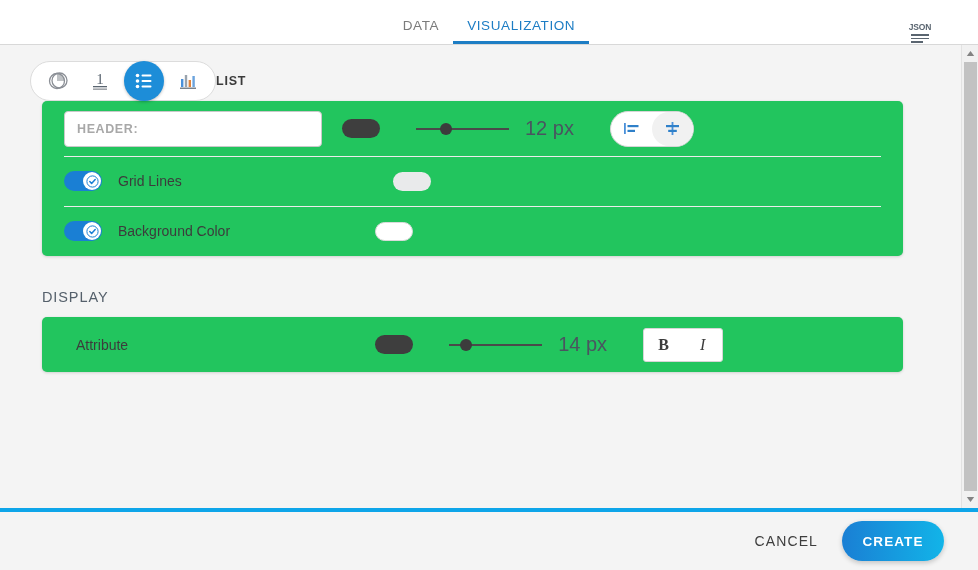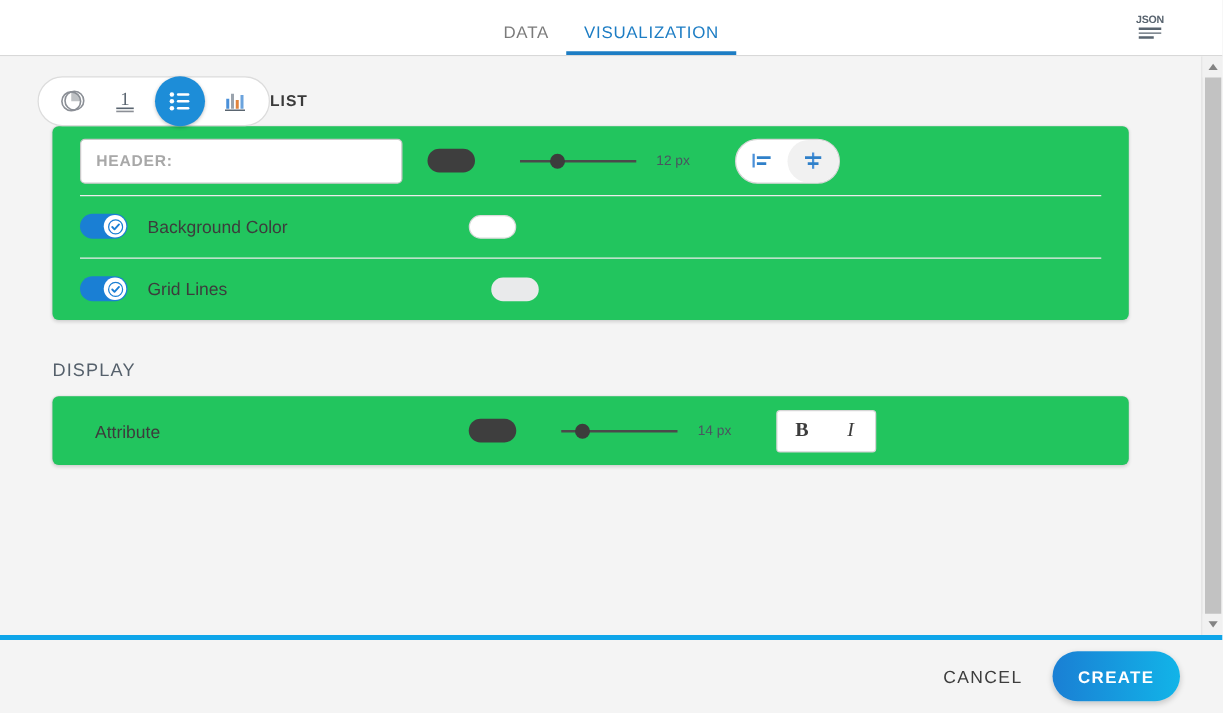--- a/index.html
+++ b/index.html
@@ -39,21 +39,21 @@
   }
   .tab.active { color: #1d7dc4; }
   .tab.active::after {
     content: "";
     position: absolute;
     left: 0; right: 0; bottom: 0;
     height: 3px; background: #1d7dc4;
   }
   .json-btn {
     position: absolute;
-    right: 44px; top: 8px;
+    right: 44px; top: 20px;
     width: 28px; height: 28px;
     display: flex; flex-direction: column;
     align-items: center; justify-content: center;
     cursor: pointer;
   }
   .json-btn .jtxt {
     font-size: 8.5px; font-weight: 700;
     color: #5a6570; letter-spacing: -0.2px;
     line-height: 9px;
     font-family: "Liberation Sans", sans-serif;
@@ -206,21 +206,21 @@
     position: absolute; left: 0; right: 0; top: 8px;
     height: 2px; background: #4a4a4a;
   }
   .slider .thumb {
     position: absolute; top: 3px;
     width: 12px; height: 12px;
     border-radius: 50%; background: #3c3c3c;
     margin-left: -6px;
   }
   .pxlabel {
-    font-size: 11px;
+    font-size: 20px;
     color: #4a5560;
     margin-left: 16px;
     white-space: nowrap;
   }
 
   
   .segpill {
     display: flex; align-items: center;
     border: 1px solid #d6d6d6;
     border-radius: 20px;
@@ -406,35 +406,35 @@
 
         <div class="row divider">
           <div class="toggle">
             <div class="knob">
               <svg width="13" height="13" viewBox="0 0 13 13">
                 <circle cx="6.5" cy="6.5" r="5.6" fill="none" stroke="#1a7fd4" stroke-width="1"></circle>
                 <path d="M3.8 6.6 L5.6 8.5 L9.2 4.5" fill="none" stroke="#1a7fd4" stroke-width="1.5" stroke-linecap="round" stroke-linejoin="round"></path>
               </svg>
             </div>
           </div>
-          <div class="rowlabel">Background Color</div>
-          <div class="swatch white" style="margin-left:145px"></div>
+          <div class="rowlabel">Grid Lines</div>
+          <div class="swatch light" style="margin-left:211px"></div>
         </div>
 
         <div class="row divider">
           <div class="toggle">
             <div class="knob">
               <svg width="13" height="13" viewBox="0 0 13 13">
                 <circle cx="6.5" cy="6.5" r="5.6" fill="none" stroke="#1a7fd4" stroke-width="1"></circle>
                 <path d="M3.8 6.6 L5.6 8.5 L9.2 4.5" fill="none" stroke="#1a7fd4" stroke-width="1.5" stroke-linecap="round" stroke-linejoin="round"></path>
               </svg>
             </div>
           </div>
-          <div class="rowlabel">Grid Lines</div>
-          <div class="swatch light" style="margin-left:211px"></div>
+          <div class="rowlabel">Background Color</div>
+          <div class="swatch white" style="margin-left:145px"></div>
         </div>
 
       </div>
 
       <div class="sect-title">DISPLAY</div>
       <div class="card">
         <div class="row tall">
           <div class="rowlabel plain">Attribute</div>
           <div class="swatch dark" style="margin-left:247px"></div>
           <div class="slider" style="margin-left:36px">

